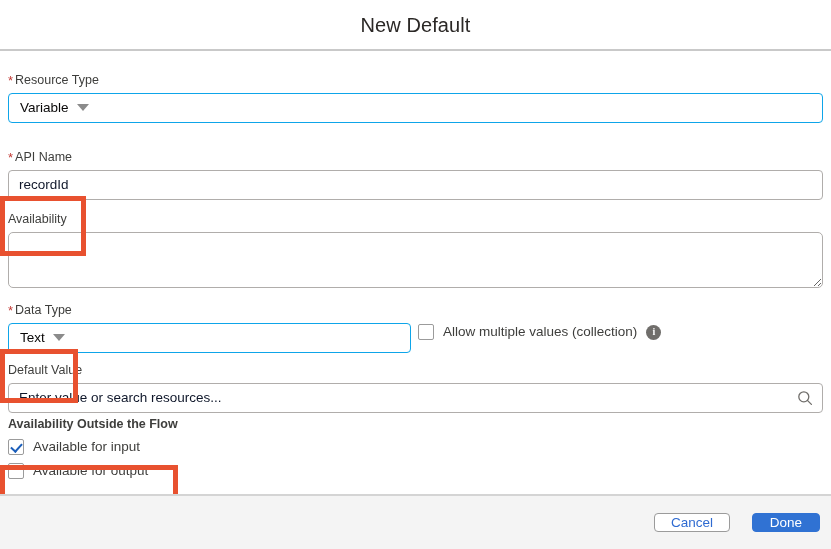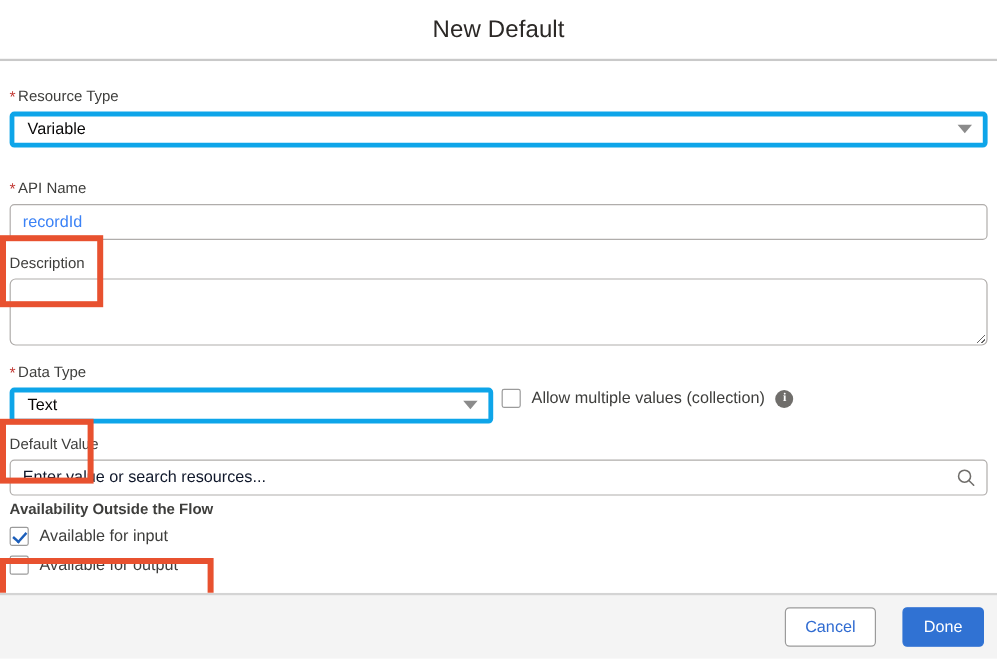--- a/index.html
+++ b/index.html
@@ -69,36 +69,36 @@
 
   .input-box {
     box-sizing: border-box;
     background: #ffffff;
     border: 1px solid #b0adab;
     border-radius: 4px;
     height: 30px;
     display: flex;
     align-items: center;
     font-size: 13.5px;
-    color: #3b82f6;
+    color: #0f172a;
     padding: 0 10px;
   }
   .input-box.placeholder-text {
     color: #0f172a;
   }
 
   .select-box {
     box-sizing: border-box;
     background: #ffffff;
-    border: 4px solid #0ea5e9;
+    border: 1px solid #0ea5e9;
     border-radius: 4px;
     height: 30px;
     display: flex;
     align-items: center;
-    justify-content: space-between;
+    justify-content: flex-start;
     font-size: 13.5px;
     color: #080707;
     padding: 0 9px 0 11px;
     cursor: pointer;
   }
   .caret {
     width: 0;
     height: 0;
     border-left: 6px solid transparent;
     border-right: 6px solid transparent;
@@ -234,21 +234,21 @@
     border-top: 2px solid #d4d4d4;
     background: #f4f4f4;
     display: flex;
     align-items: center;
     justify-content: flex-end;
     padding-right: 11px;
     gap: 10px;
   }
   .btn {
     box-sizing: border-box;
-    height: 33px;
+    height: 19px;
     border-radius: 4px;
     font-size: 13.5px;
     font-family: "Liberation Sans", sans-serif;
     display: inline-flex;
     align-items: center;
     justify-content: center;
     cursor: pointer;
     padding: 0 16px;
   }
   .btn-cancel {
@@ -289,21 +289,21 @@
     <div class="fld" id="grp-api-name">
       <span class="field-label">
         <span class="req-star">*</span><span>API Name</span>
       </span>
       <div class="input-box">
         <span>recordId</span>
       </div>
     </div>
 
     <div class="fld" id="grp-description">
-      <span class="field-label">Description</span>
+      <span class="field-label">Availability</span>
       <div class="ta-wrap">
         <textarea class="desc-area" placeholder="" style=""></textarea>
       </div>
     </div>
 
     <div class="fld" id="grp-data-type">
       <span class="field-label">
         <span class="req-star">*</span><span>Data Type</span>
       </span>
       <div class="select-box">

